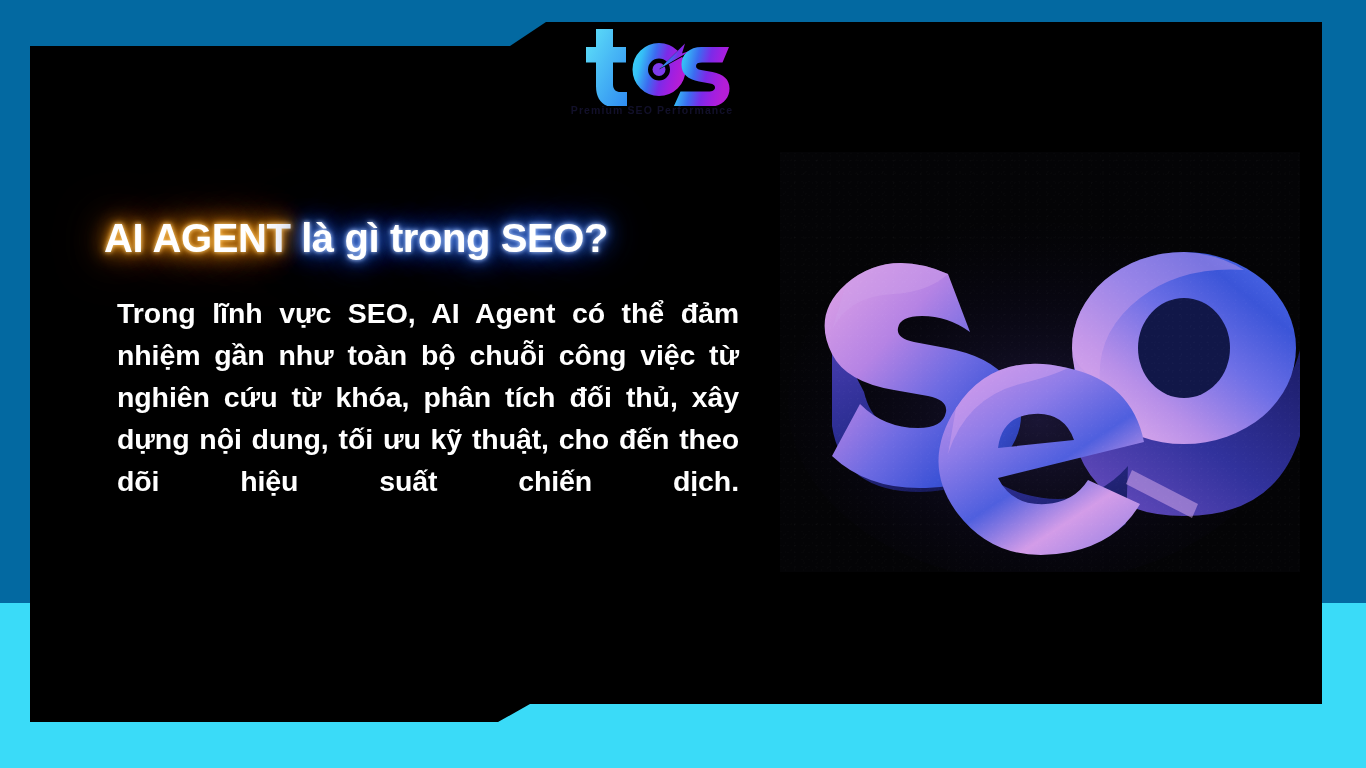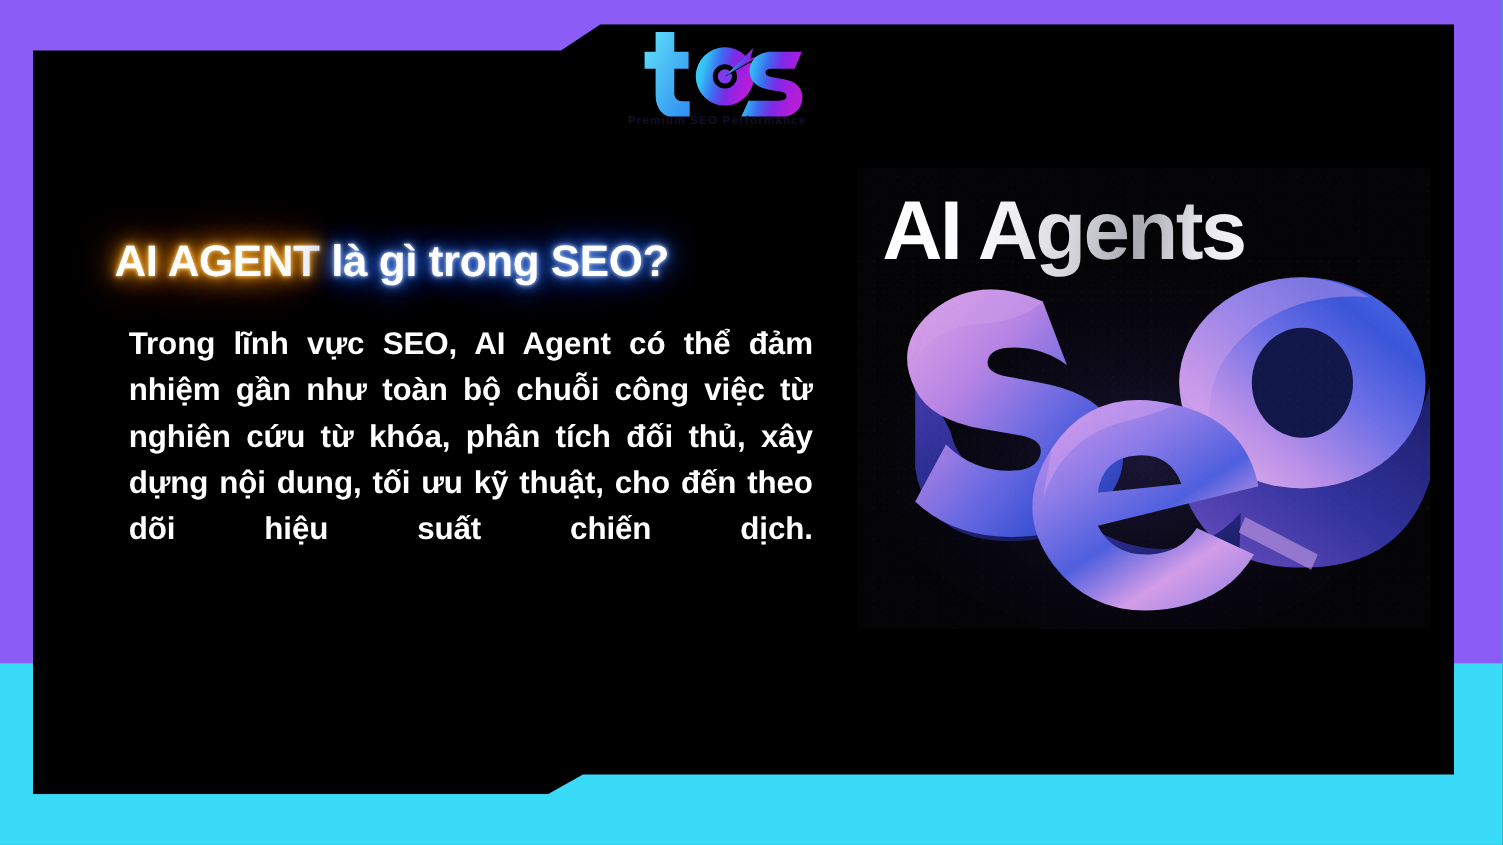--- a/index.html
+++ b/index.html
@@ -6,21 +6,21 @@
   * { margin:0; padding:0; box-sizing:border-box; }
   html, body {
     width:1366px; height:768px;
     overflow:hidden;
     background:#3ADBF8;
     font-family:"Liberation Sans", sans-serif;
   }
   #stage {
     position:relative;
     width:1366px; height:603px;
-    background:#8b5cf6;
+    background:#0369a1;
   }
 
   
   #panel {
     position:absolute;
     left:30px; top:0px;
     width:1292px; height:768px;
     background:#000000;
     -webkit-clip-path: polygon(
         0px 46px,
@@ -247,17 +247,16 @@
       <g>
         <path d="M166 288 q-4 80 64 104 q66 22 116 -20 l2 -58 q-40 46 -104 28 q-62 -18 -58 -78 z" fill="url(#gSide)"></path>
         <path d="M288 216 q-74 -18 -112 40 q-36 56 2 106 q40 52 112 38 q48 -10 70 -48 l-52 -24 q-14 22 -42 24 q-34 2 -48 -26 l146 -36 q-12 -60 -76 -74 z
                  M218 296 q4 -32 36 -34 q30 -2 40 26 z" fill="url(#gFaceC)"></path>
         <path d="M288 216 q-74 -18 -112 40 l-8 46 q18 -56 72 -70 q32 -8 48 -16 z" fill="#E2ACEE" opacity="0.38"></path>
       </g>
 
       <path d="M352 318 l66 34 l-6 14 l-66 -34 z" fill="#CFA6EA" opacity="0.55"></path>
     </svg>
 
-    <div id="hero-wordmark">AI Agents</div>
     <div id="hero-grain"></div>
   </div>
 
 </div>
 
 </body></html>

